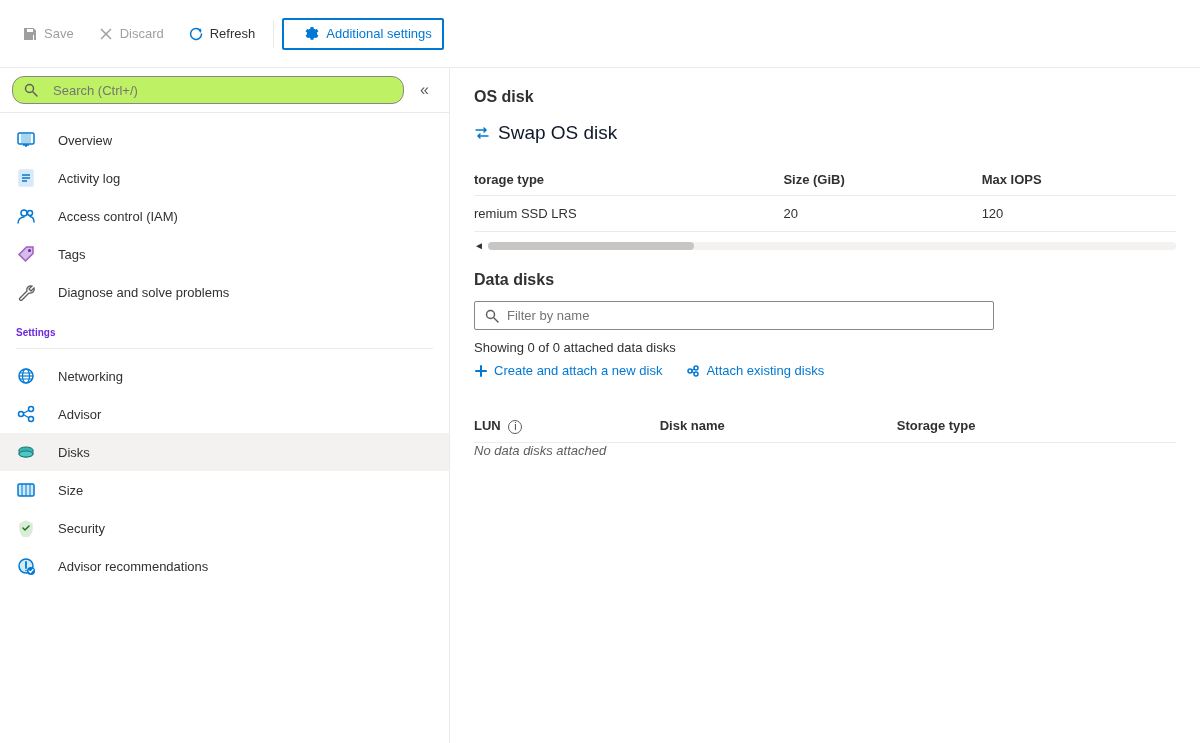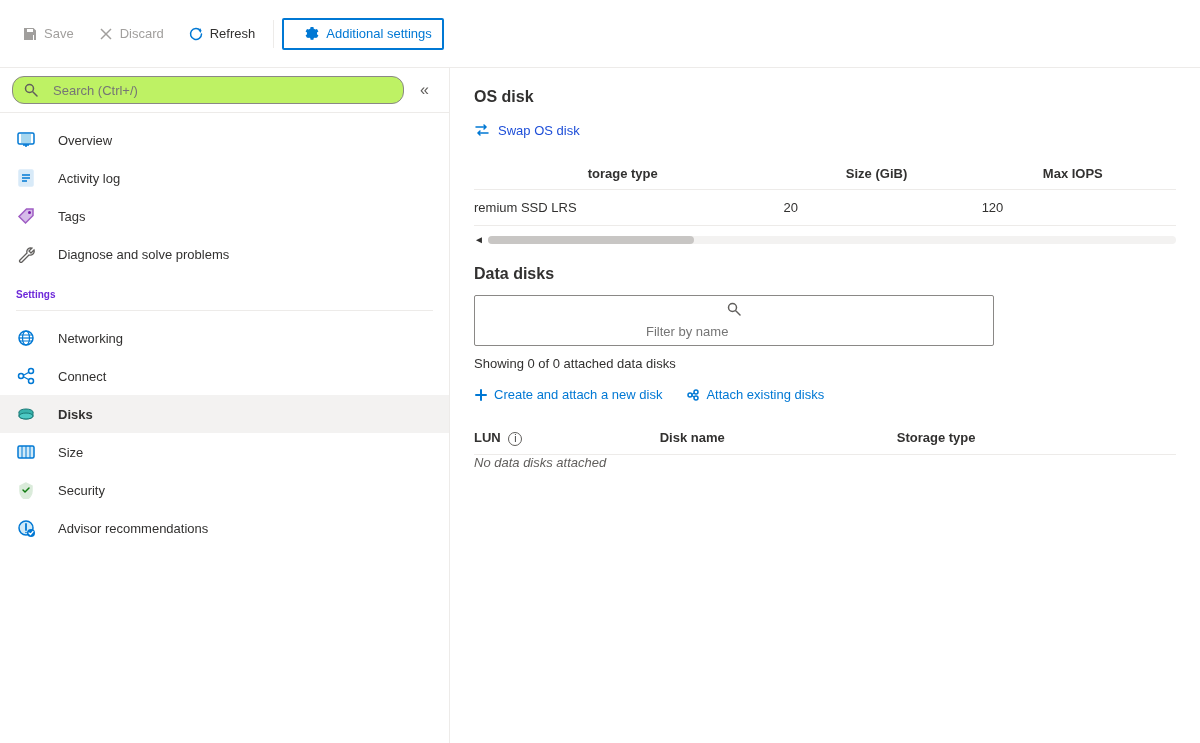--- a/index.html
+++ b/index.html
@@ -98,21 +98,21 @@
     .sidebar-item {
       display: flex;
       align-items: center;
       gap: 22px;
       padding: 9px 16px;
       cursor: pointer;
       font-size: 13px;
       color: #323130;
       position: relative;
     }
-    .sidebar-item.active { background: #f3f2f1; font-weight: 700; }
+    .sidebar-item.active { background: #f3f2f1; font-weight: 400; }
     .sidebar-item .item-icon {
       width: 20px;
       height: 20px;
       flex-shrink: 0;
       display: flex;
       align-items: center;
       justify-content: center;
       font-size: 16px;
     }
     .sidebar-section-label {
@@ -136,37 +136,37 @@
     .section-title {
       font-size: 16px;
       font-weight: 700;
       margin-bottom: 12px;
       color: #323130;
     }
     .swap-disk-btn {
       display: flex;
       align-items: center;
       gap: 8px;
-      color: #1d4ed8;
+      color: #0f172a;
       background: transparent;
       border: none;
       cursor: pointer;
-      font-size: 13px;
+      font-size: 19px;
       margin-bottom: 16px;
       padding: 4px 0;
     }
 
     
     .disk-table {
       width: 100%;
       border-collapse: collapse;
       margin-bottom: 8px;
     }
     .disk-table th {
-      text-align: center;
+      text-align: left;
       padding: 8px 12px 8px 0;
       font-weight: 600;
       font-size: 13px;
       color: #323130;
       border-bottom: 1px solid #edebe9;
     }
     .disk-table td {
       padding: 10px 12px 10px 0;
       font-size: 13px;
       color: #323130;
@@ -203,39 +203,38 @@
     .filter-input-wrapper {
       display: flex;
       align-items: center;
       border: 1px solid #8a8886;
       border-radius: 2px;
       padding: 6px 10px;
       gap: 8px;
       max-width: 520px;
       margin-bottom: 10px;
       background: #fff;
-      flex-direction: column;
     }
     .filter-input-wrapper input {
       border: none;
       outline: none;
       font-size: 13px;
       color: #605e5c;
       flex: 1;
       background: transparent;
     }
     .showing-text {
       font-size: 13px;
       color: #323130;
-      margin-bottom: 16px;
+      margin-bottom: 8px;
     }
     .action-btns {
       display: flex;
       gap: 24px;
-      margin-bottom: 20px;
+      margin-bottom: 32px;
     }
     .action-btn {
       display: flex;
       align-items: center;
       gap: 6px;
       color: #0078d4;
       background: transparent;
       border: none;
       cursor: pointer;
       font-size: 13px;
@@ -339,20 +338,31 @@
           <svg width="18" height="18" viewBox="0 0 18 18" fill="none">
             <rect x="2" y="1" width="14" height="16" rx="1" fill="#0078d4" opacity="0.15" stroke="#0078d4" stroke-width="1.5"></rect>
             <line x1="5" y1="6" x2="13" y2="6" stroke="#0078d4" stroke-width="1.5"></line>
             <line x1="5" y1="9" x2="13" y2="9" stroke="#0078d4" stroke-width="1.5"></line>
             <line x1="5" y1="12" x2="10" y2="12" stroke="#0078d4" stroke-width="1.5"></line>
           </svg>
         </span>
         <span>Activity log</span>
       </div>
 
+      <div class="sidebar-item">
+        <span class="item-icon">
+          <svg width="18" height="18" viewBox="0 0 18 18" fill="none">
+            <circle cx="7" cy="6" r="3" stroke="#0078d4" stroke-width="1.5" fill="none"></circle>
+            <path d="M1 16c0-3.3 2.7-6 6-6" stroke="#0078d4" stroke-width="1.5" fill="none" stroke-linecap="round"></path>
+            <circle cx="13" cy="6" r="2.5" stroke="#0078d4" stroke-width="1.5" fill="none"></circle>
+            <path d="M17 15c0-2.8-1.8-5-4-5.5" stroke="#0078d4" stroke-width="1.5" fill="none" stroke-linecap="round"></path>
+          </svg>
+        </span>
+        <span>Access control (IAM)</span>
+      </div>
 
       <div class="sidebar-item">
         <span class="item-icon">
           <svg width="18" height="18" viewBox="0 0 18 18" fill="none">
             <path d="M9.5 2L2 9.5 8.5 16l7.5-7.5V2H9.5z" stroke="#7719aa" stroke-width="1.5" fill="#c5a0e0" opacity="0.7"></path>
             <circle cx="12.5" cy="5.5" r="1.5" fill="#7719aa"></circle>
           </svg>
         </span>
         <span>Tags</span>
       </div>
@@ -385,21 +395,21 @@
       <div class="sidebar-item">
         <span class="item-icon">
           <svg width="18" height="18" viewBox="0 0 18 18" fill="none">
             <circle cx="4" cy="9" r="2.5" stroke="#0078d4" stroke-width="1.5" fill="none"></circle>
             <circle cx="14" cy="4" r="2.5" stroke="#0078d4" stroke-width="1.5" fill="none"></circle>
             <circle cx="14" cy="14" r="2.5" stroke="#0078d4" stroke-width="1.5" fill="none"></circle>
             <line x1="6.5" y1="8.2" x2="11.5" y2="5.5" stroke="#0078d4" stroke-width="1.3"></line>
             <line x1="6.5" y1="9.8" x2="11.5" y2="12.5" stroke="#0078d4" stroke-width="1.3"></line>
           </svg>
         </span>
-        <span>Connect</span>
+        <span>Advisor</span>
       </div>
 
       <div class="sidebar-item active">
         <span class="item-icon">
           <svg width="18" height="18" viewBox="0 0 18 18" fill="none">
             <ellipse cx="9" cy="7" rx="7" ry="3" fill="#38b2ac" stroke="#1a7a77" stroke-width="1"></ellipse>
             <path d="M2 7v4c0 1.66 3.13 3 7 3s7-1.34 7-3V7" fill="#38b2ac" stroke="#1a7a77" stroke-width="1"></path>
             <ellipse cx="9" cy="11" rx="7" ry="3" fill="#4dc9c4" stroke="#1a7a77" stroke-width="1"></ellipse>
           </svg>
         </span>

